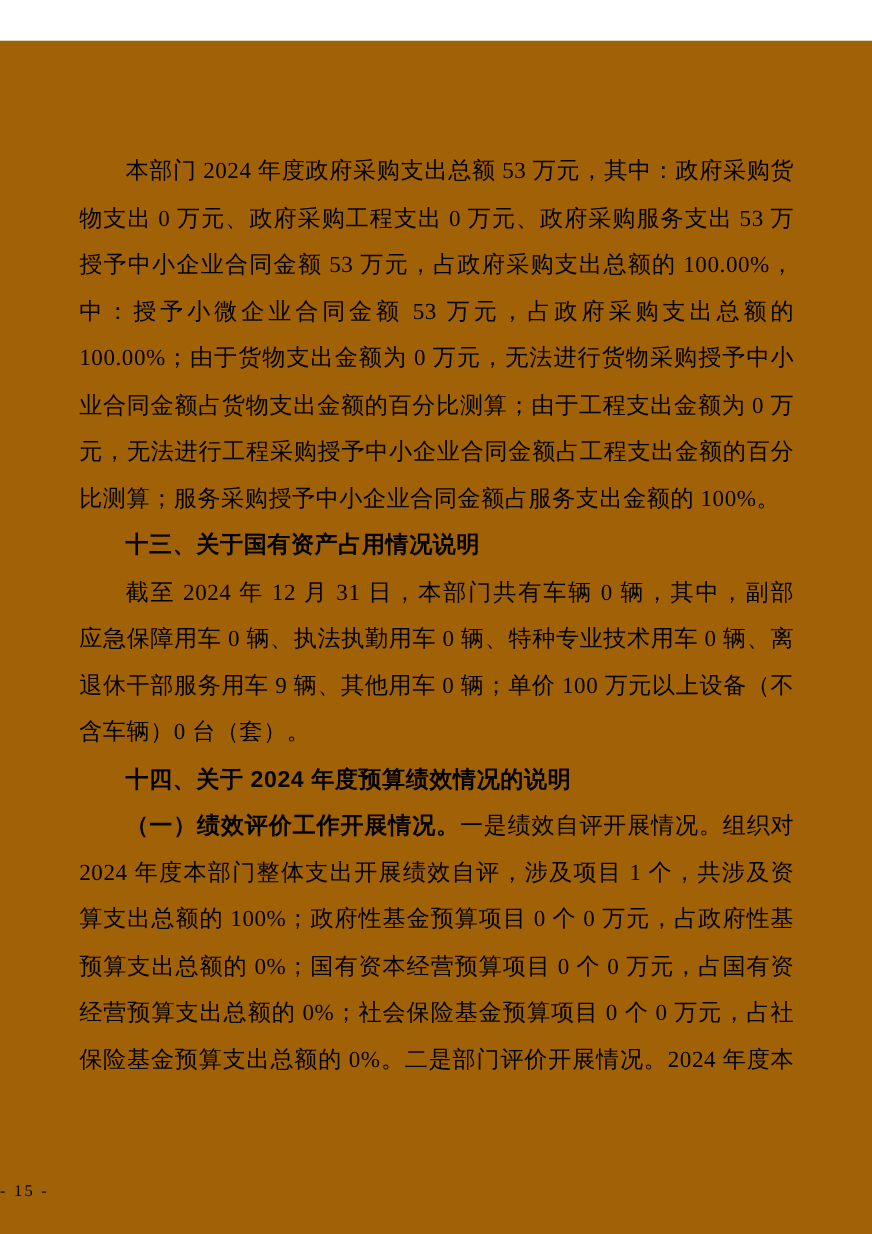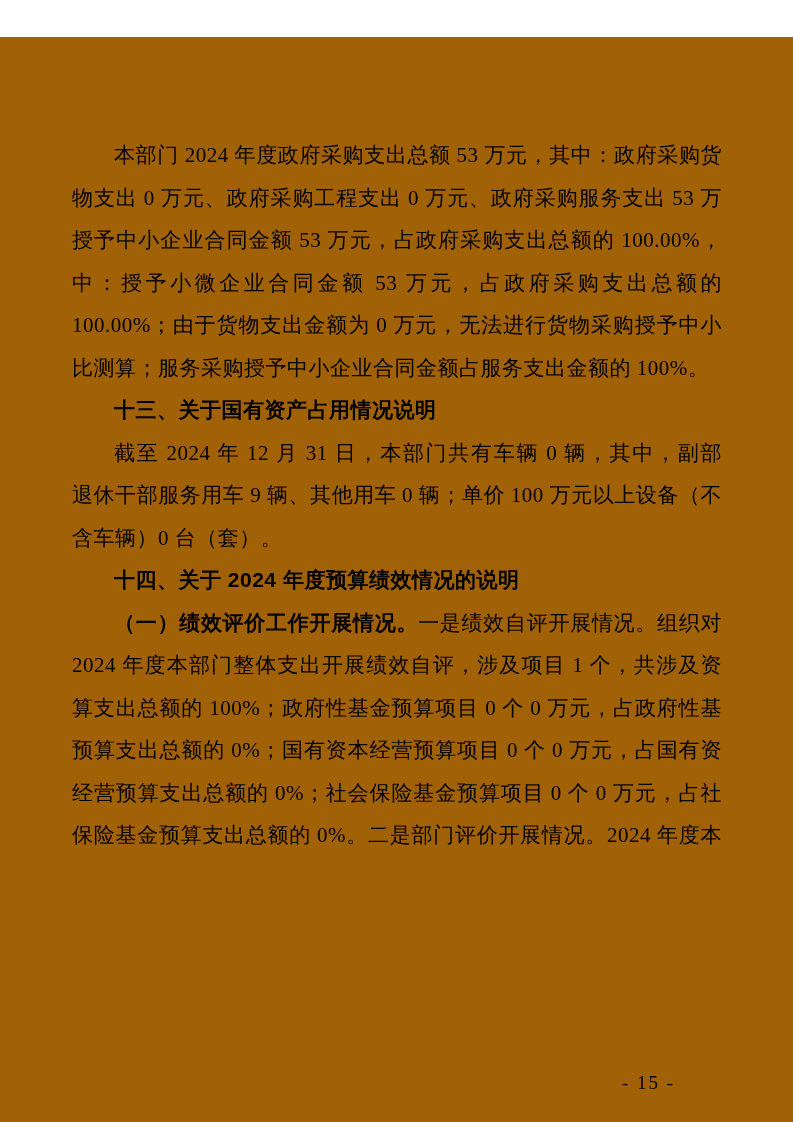--- a/index.html
+++ b/index.html
@@ -47,45 +47,48 @@
   .block.heading .line .seg,
   .seg.bold {
     font-weight: bold;
     font-family: Liberation Sans, sans-serif;
   }
   .footer {
     position: absolute;
     left: 0;
     top: 1036px;
     width: 675px;
-    text-align: right;
-    font-size: 19px;
+    text-align: left;
+    font-size: 15px;
     line-height: 20px;
     font-family: "Liberation Serif", "DejaVu Serif", serif;
     letter-spacing: 2px;
   }
 </style>
 </head>
 <body>
 
 <div class="sheet">
   <div class="content">
       <div class="block paragraph">
         <div class="line indent just"><span class="seg">本部门 2024 年度政府采购支出总额 53 万元，其中：政府采购货</span></div>
         <div class="line just"><span class="seg">物支出 0 万元、政府采购工程支出 0 万元、政府采购服务支出 53 万元。</span></div>
         <div class="line just"><span class="seg">授予中小企业合同金额 53 万元，占政府采购支出总额的 100.00%，其</span></div>
         <div class="line just"><span class="seg">中：授予小微企业合同金额 53 万元，占政府采购支出总额的</span></div>
         <div class="line just"><span class="seg">100.00%；由于货物支出金额为 0 万元，无法进行货物采购授予中小企</span></div>
+        <div class="line just"><span class="seg">业合同金额占货物支出金额的百分比测算；由于工程支出金额为 0 万</span></div>
+        <div class="line just"><span class="seg">元，无法进行工程采购授予中小企业合同金额占工程支出金额的百分</span></div>
         <div class="line left"><span class="seg">比测算；服务采购授予中小企业合同金额占服务支出金额的 100%。</span></div>
       </div>
       <div class="block heading">
         <div class="line indent left"><span class="seg bold">十三、关于国有资产占用情况说明</span></div>
       </div>
       <div class="block paragraph">
         <div class="line indent just"><span class="seg">截至 2024 年 12 月 31 日，本部门共有车辆 0 辆，其中，副部（省）</span></div>
+        <div class="line just"><span class="seg">应急保障用车 0 辆、执法执勤用车 0 辆、特种专业技术用车 0 辆、离</span></div>
         <div class="line just"><span class="seg">退休干部服务用车 9 辆、其他用车 0 辆；单价 100 万元以上设备（不</span></div>
         <div class="line left"><span class="seg">含车辆）0 台（套）。</span></div>
       </div>
       <div class="block heading">
         <div class="line indent left"><span class="seg bold">十四、关于 2024 年度预算绩效情况的说明</span></div>
       </div>
       <div class="block paragraph">
         <div class="line indent just"><span class="seg bold">（一）绩效评价工作开展情况。</span><span class="seg">一是绩效自评开展情况。组织对</span></div>
         <div class="line just"><span class="seg">2024 年度本部门整体支出开展绩效自评，涉及项目 1 个，共涉及资金</span></div>
         <div class="line just"><span class="seg">算支出总额的 100%；政府性基金预算项目 0 个 0 万元，占政府性基金</span></div>

